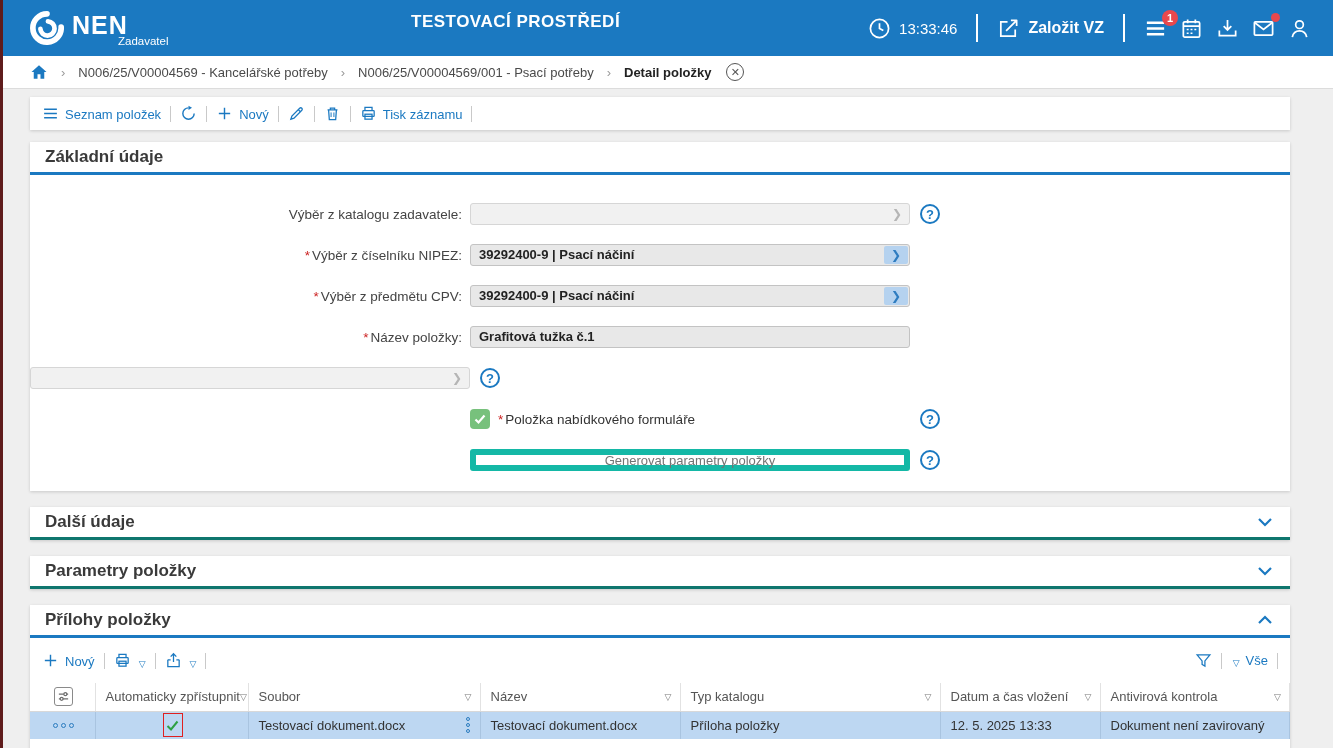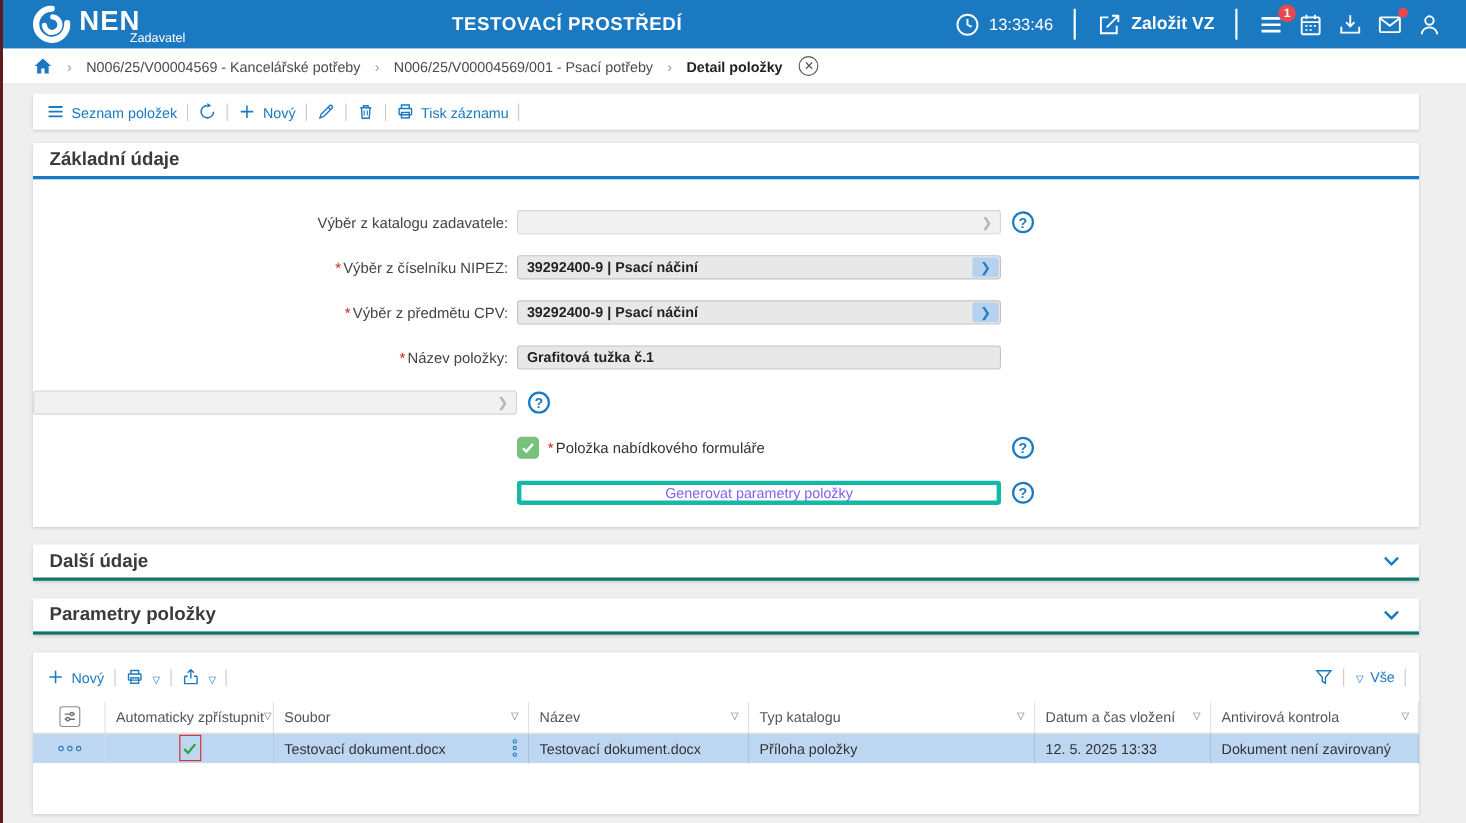--- a/index.html
+++ b/index.html
@@ -2,21 +2,21 @@
 <html><head>
 <meta charset="utf-8">
 <style>
   * { margin:0; padding:0; box-sizing:border-box; }
   html,body { width:1333px; height:748px; overflow:hidden;
     font-family:"Liberation Sans","DejaVu Sans",sans-serif; background:#efefef; }
 
   .left-strip { position:fixed; left:0; top:0; bottom:0; width:3px; background:#5f1c1c; z-index:50; }
 
   
-  .topbar { position:relative; height:44px; background:#1b79c1; color:#fff;
+  .topbar { position:relative; height:56px; background:#1b79c1; color:#fff;
     display:flex; align-items:center; padding:0 22px 0 30px; }
   .logo { display:flex; align-items:center; gap:8px; }
   .logo-mark { width:34px; height:34px; }
   .logo-txt { position:relative; top:2px; }
   .logo-name { font-size:25px; font-weight:bold; letter-spacing:1px; line-height:22px; }
   .logo-sub { display:block; font-size:11.5px; margin-left:46px; margin-top:-3px; }
   .env-title { position:absolute; left:411px; top:0; height:44px; display:flex; align-items:center;
     font-size:17px; font-weight:bold; letter-spacing:.5px; }
   .topbar-right { margin-left:auto; display:flex; align-items:center; gap:13px; }
   .tb-group { display:flex; align-items:center; gap:8px; cursor:pointer; }
@@ -74,22 +74,22 @@
   .chev-dis { position:absolute; right:7px; top:0; height:20px; display:flex; align-items:center;
     color:#b5b5b5; font-size:12px; }
   .f-help { width:20px; height:20px; border:2px solid #1b79c1; border-radius:50%; color:#1b79c1;
     font-size:13px; font-weight:bold; display:flex; align-items:center; justify-content:center;
     margin-left:10px; cursor:pointer; }
   .chk-row { display:flex; align-items:center; gap:8px; height:22px; }
   .chk { width:20px; height:20px; border-radius:4px; background:#77c17c; color:#fff;
     display:flex; align-items:center; justify-content:center; cursor:pointer; }
   .chk svg { width:12px; height:12px; }
   .chk-label { font-size:13.5px; color:#333; }
-  .gen-btn { width:440px; height:22px; background:#fff; border:4px solid #14b8a6; border-radius:3px;
-    color:#8b5cf6; font-size:13px; display:flex; align-items:center; justify-content:center; cursor:pointer; }
+  .gen-btn { width:440px; height:22px; background:#fff; border:6px solid #14b8a6; border-radius:3px;
+    color:#737373; font-size:13px; display:flex; align-items:center; justify-content:center; cursor:pointer; }
 
   
   .collapsed-card .sec-head { border-bottom:3px solid #0f766e; height:33px; }
 
   
   .attach-card { display:flex; flex-direction:column; height:147px; }
   .att-toolbar { height:45px; display:flex; align-items:center; gap:9px; padding:0 12px;
     color:#1b79c1; font-size:13px; }
   .tri { font-size:9px; color:#1b79c1; margin-left:2px; }
   .att-right { margin-left:auto; display:flex; align-items:center; gap:9px; }
@@ -338,20 +338,26 @@
       <span class="sec-title">Parametry položky</span>
       <svg class="sec-chevron" viewBox="0 0 20 20" fill="none" stroke="currentColor" stroke-width="2.2">
           <path d="M4 7 L10 13 L16 7"></path>
         </svg>
     </div>
   </section>
 
   <div class="gap16"></div>
 
   <section class="card attach-card">
+    <div class="sec-head">
+      <span class="sec-title">Přílohy položky</span>
+      <svg class="sec-chevron" viewBox="0 0 20 20" fill="none" stroke="currentColor" stroke-width="2.2">
+          <path d="M4 13 L10 7 L16 13"></path>
+        </svg>
+    </div>
 
     <div class="att-toolbar">
       <div class="tool-item">
         <svg class="tool-ic" viewBox="0 0 24 24" stroke="currentColor" stroke-width="2" fill="none">
             <path d="M12 4 V20 M4 12 H20"></path>
           </svg>
         <span>Nový</span>
       </div>
       <div class="tool-sep"></div>
       <div class="tool-item">

